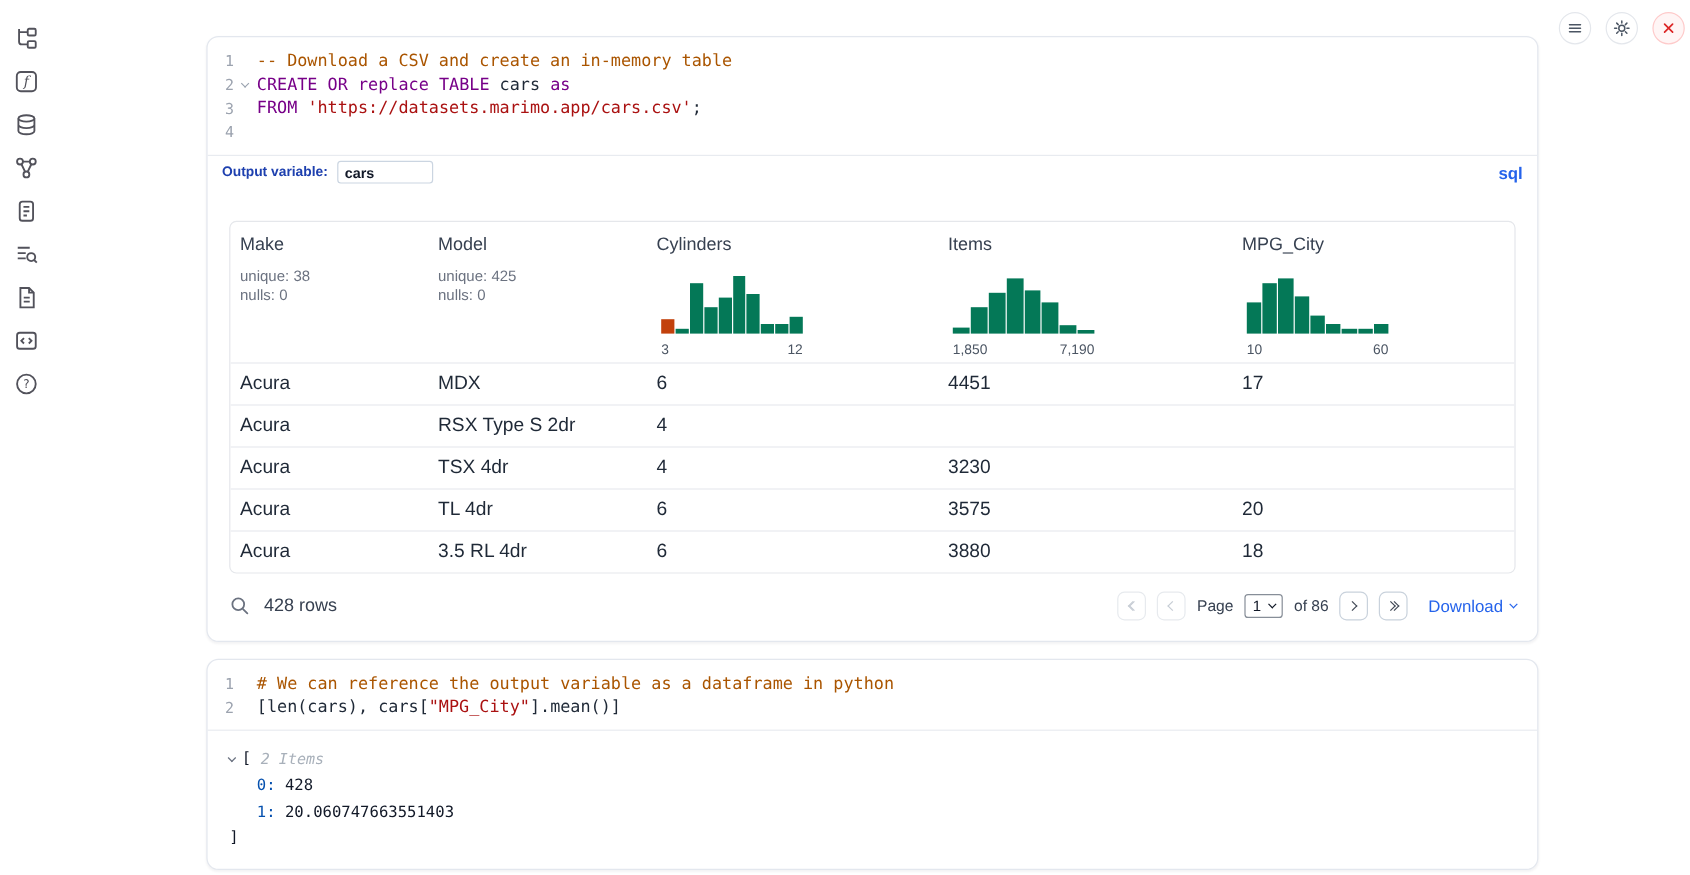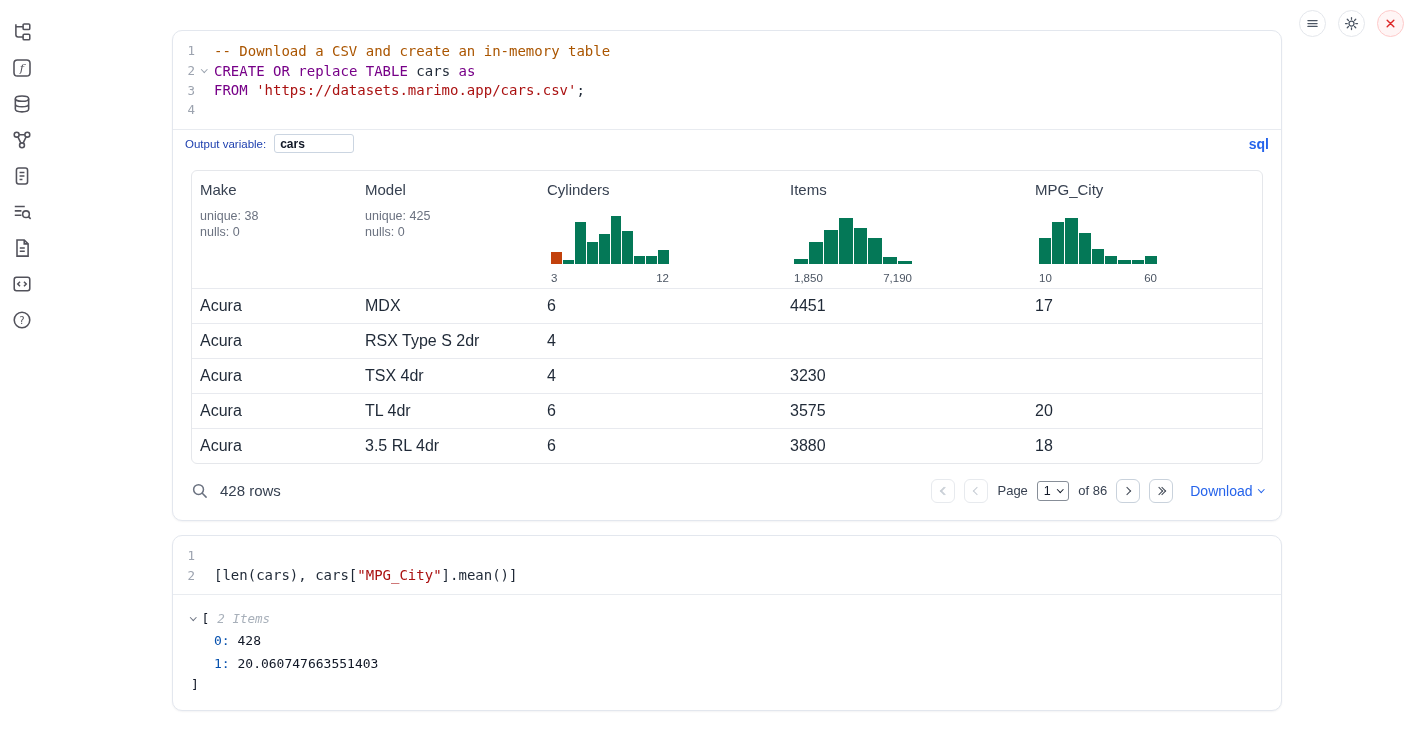--- a/index.html
+++ b/index.html
@@ -26,26 +26,26 @@
   .ln{width:22px;text-align:right;color:#9ca3af;font-size:12.5px;flex:none;font-family:"DejaVu Sans Mono",monospace}
   .fold-slot{width:19px;flex:none;display:flex;justify-content:center;align-items:center;color:#9aa3af}
   .code-text{white-space:pre}
   .tok-kw{color:#770088}
   .tok-str{color:#aa1111}
   .tok-com{color:#aa5500}
   .tok-pl{color:#1f2937}
 
   
   .outvar-row{display:flex;align-items:center;border-top:1px solid #e8ebf0;height:29px;padding:0 12px}
-  .outvar-label{font-size:11.5px;font-weight:400;color:#1e40af}
+  .outvar-label{font-size:11.5px;font-weight:700;color:#1e40af}
   .outvar-input{margin-left:8px;width:80px;height:19px;border:1px solid #cbd5e1;border-radius:3px;font-size:12px;font-weight:700;color:#111827;padding:0 5px;font-family:"Liberation Sans",sans-serif}
   .lang-badge{margin-left:auto;font-size:14px;font-weight:700;color:#2563eb}
 
   
-  .table-wrap{margin:12px 18px 0;border:1px solid #e5e7eb;border-radius:6px;overflow:hidden}
+  .table-wrap{margin:26px 18px 0;border:1px solid #e5e7eb;border-radius:6px;overflow:hidden}
   .thead{display:grid;grid-template-columns:165px 182px 243px 245px 1fr;height:117px}
   .th{position:relative;padding:10px 8px 0}
   .col-name{font-size:15px;color:#374151}
   .col-stats{margin-top:10px;font-size:12.5px;color:#6b7280;line-height:16.5px}
   .hist{position:absolute;left:12px;bottom:24px;display:flex;align-items:flex-end;gap:1px;width:118px;height:52px}
   .hist .bar{flex:1}
   .hist-labels{position:absolute;left:12px;bottom:4px;width:118px;display:flex;justify-content:space-between;font-size:11.5px;color:#4b5563}
   .trow{display:grid;grid-template-columns:165px 182px 243px 245px 1fr;border-top:1px solid #e8eaef}
   .td{height:34px;padding:0 8px;font-size:16px;color:#1f2937;display:flex;align-items:center}
 
@@ -304,21 +304,21 @@
         <span class="download">
           <span>Download</span>
           <span class="chev down tiny"></span>
         </span>
       </div>
     </div>
   </div>
 
   <div class="cell">
     <div class="code-area">
-        <div class="code-line"><span class="ln">1</span><span class="fold-slot"></span></div>
+        <div class="code-line"><span class="ln">1</span><span class="fold-slot"></span><span class="code-text"><span class="tok-com"># We can reference the output variable as a dataframe in python</span></span></div>
         <div class="code-line"><span class="ln">2</span><span class="fold-slot"></span><span class="code-text"><span class="tok-pl">[len(cars), cars[</span><span class="tok-str">"MPG_City"</span><span class="tok-pl">].mean()]</span></span></div>
       </div>
 
     <div class="tree">
       <div class="tree-head">
         <span class="chev down tiny"></span>
         <span>[</span>
         <span class="tree-items">2 Items</span>
       </div>
       <div id="tree-entries">

